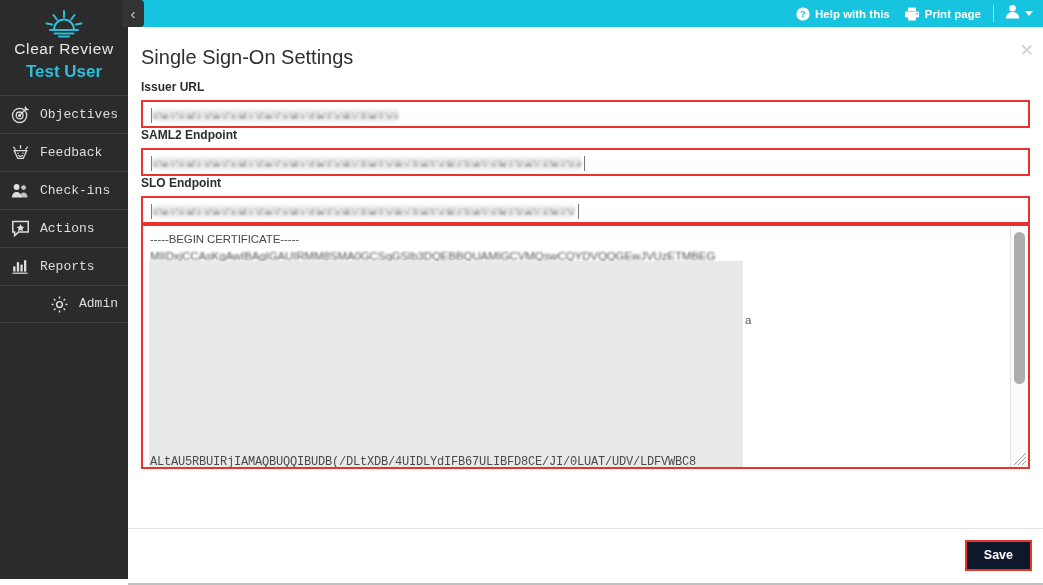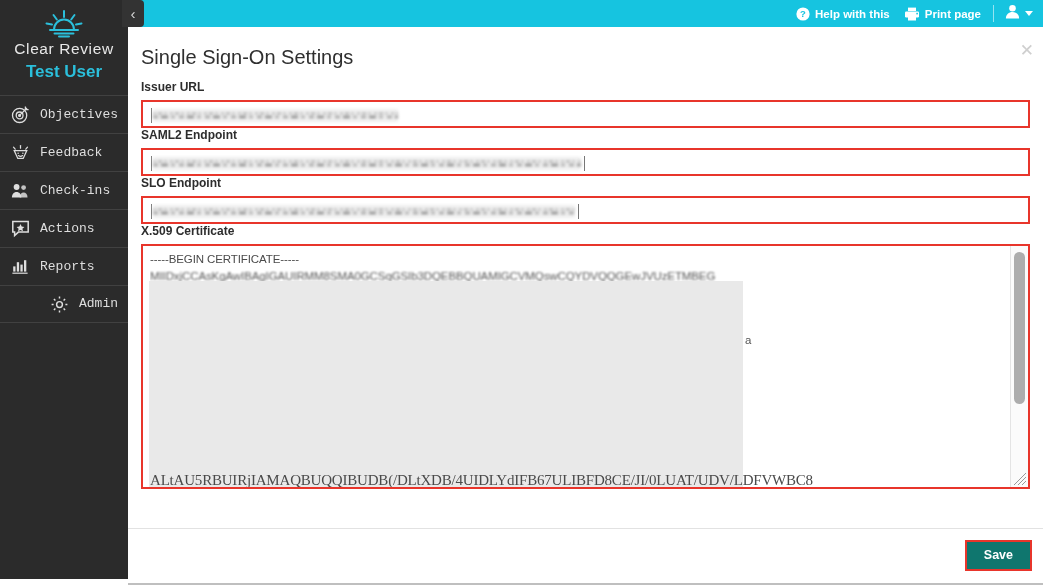--- a/index.html
+++ b/index.html
@@ -280,21 +280,21 @@
   #footer {
     position: absolute;
     left: 0; right: 0; bottom: 0;
     height: 56px;
     background: #ffffff;
     border-top: 1px solid #e2e2e2;
   }
   #save-button {
     position: absolute;
     right: 11px; top: 11px;
-    background: #0f766e;
+    background: #0f172a;
     border: 2px solid #e8352b;
     color: #ffffff;
     font-size: 12.5px;
     font-weight: bold;
     padding: 6px 17px;
     cursor: pointer;
     font-family: "Liberation Sans", sans-serif;
     line-height: 15px;
   }
   #bottom-strip {
@@ -493,23 +493,20 @@
       <div class="field-block">
         <div class="field-label">SLO Endpoint</div>
         <div class="text-input">
           <div class="caret-mark" style="left:8px;"></div>
           <div class="redacted-line" style="left:10px; width:422px;"></div>
           <div class="caret-mark" style="left:435px;"></div>
         </div>
       </div>
 
       <div class="field-block">
-        <div class="field-label">
-          <span>X.509 Certificate</span>
-        </div>
 
         <div id="cert-wrap">
 
           <div id="cert-text"><span>-----BEGIN CERTIFICATE-----</span>
 <span class="cert-blur">MIIDxjCCAsKgAwIBAgIGAUIRMM8SMA0GCSqGSIb3DQEBBQUAMIGCVMQswCQYDVQQGEwJVUzETMBEG</span>
 <span class="cert-blur" id="masked-lines-slot">
 A
 N
 C
 A
@@ -519,23 +516,23 @@
 S
 T
 H
 b</span></div>
 
           <div id="cert-mask"></div>
 
           <div style="position:absolute; left:602px; top:88px; font-size:11.5px; color:#555;
                       font-family:'Liberation Sans', sans-serif; z-index:6;">a</div>
 
-          <div class="cert-blur" style="position:absolute; left:7px; bottom:-2px; font-size:15px;
+          <div class="cert-blur" style="position:absolute; left:7px; bottom:-2px; font-size:12px;
                       color:#4a4a4a; white-space:nowrap; letter-spacing:-0.2px; z-index:6;
-                      font-family:Liberation Serif, serif;">ALtAU5RBUIRjIAMAQBUQQIBUDB(/DLtXDB/4UIDLYdIFB67ULIBFD8CE/JI/0LUAT/UDV/LDFVWBC8</div>
+                      font-family:Liberation Mono, monospace;">ALtAU5RBUIRjIAMAQBUQQIBUDB(/DLtXDB/4UIDLYdIFB67ULIBFD8CE/JI/0LUAT/UDV/LDFVWBC8</div>
 
           <div id="cert-scroll-track">
             <div id="cert-scroll-thumb"></div>
           </div>
 
           <div id="cert-resize-grip">
             <svg width="14" height="14" viewBox="0 0 14 14">
               <g stroke="#9a9a9a" stroke-width="1">
                 <path d="M13 5 L5 13"></path>
                 <path d="M13 9 L9 13"></path>

